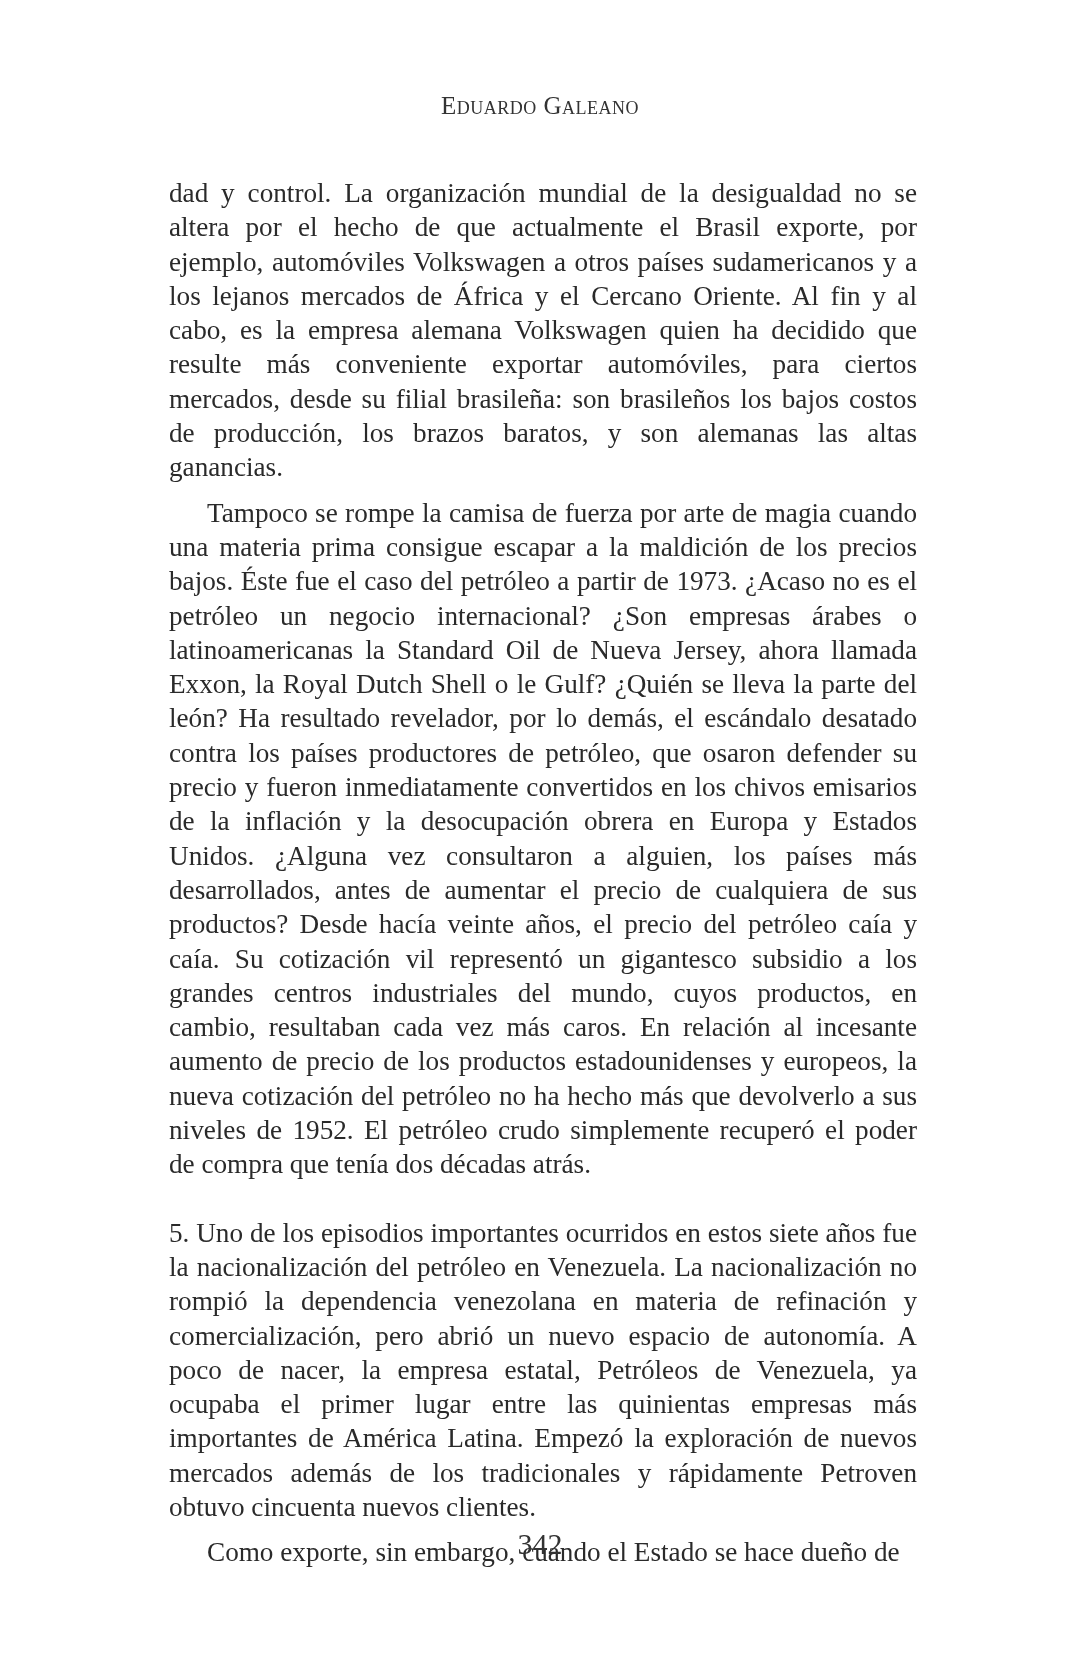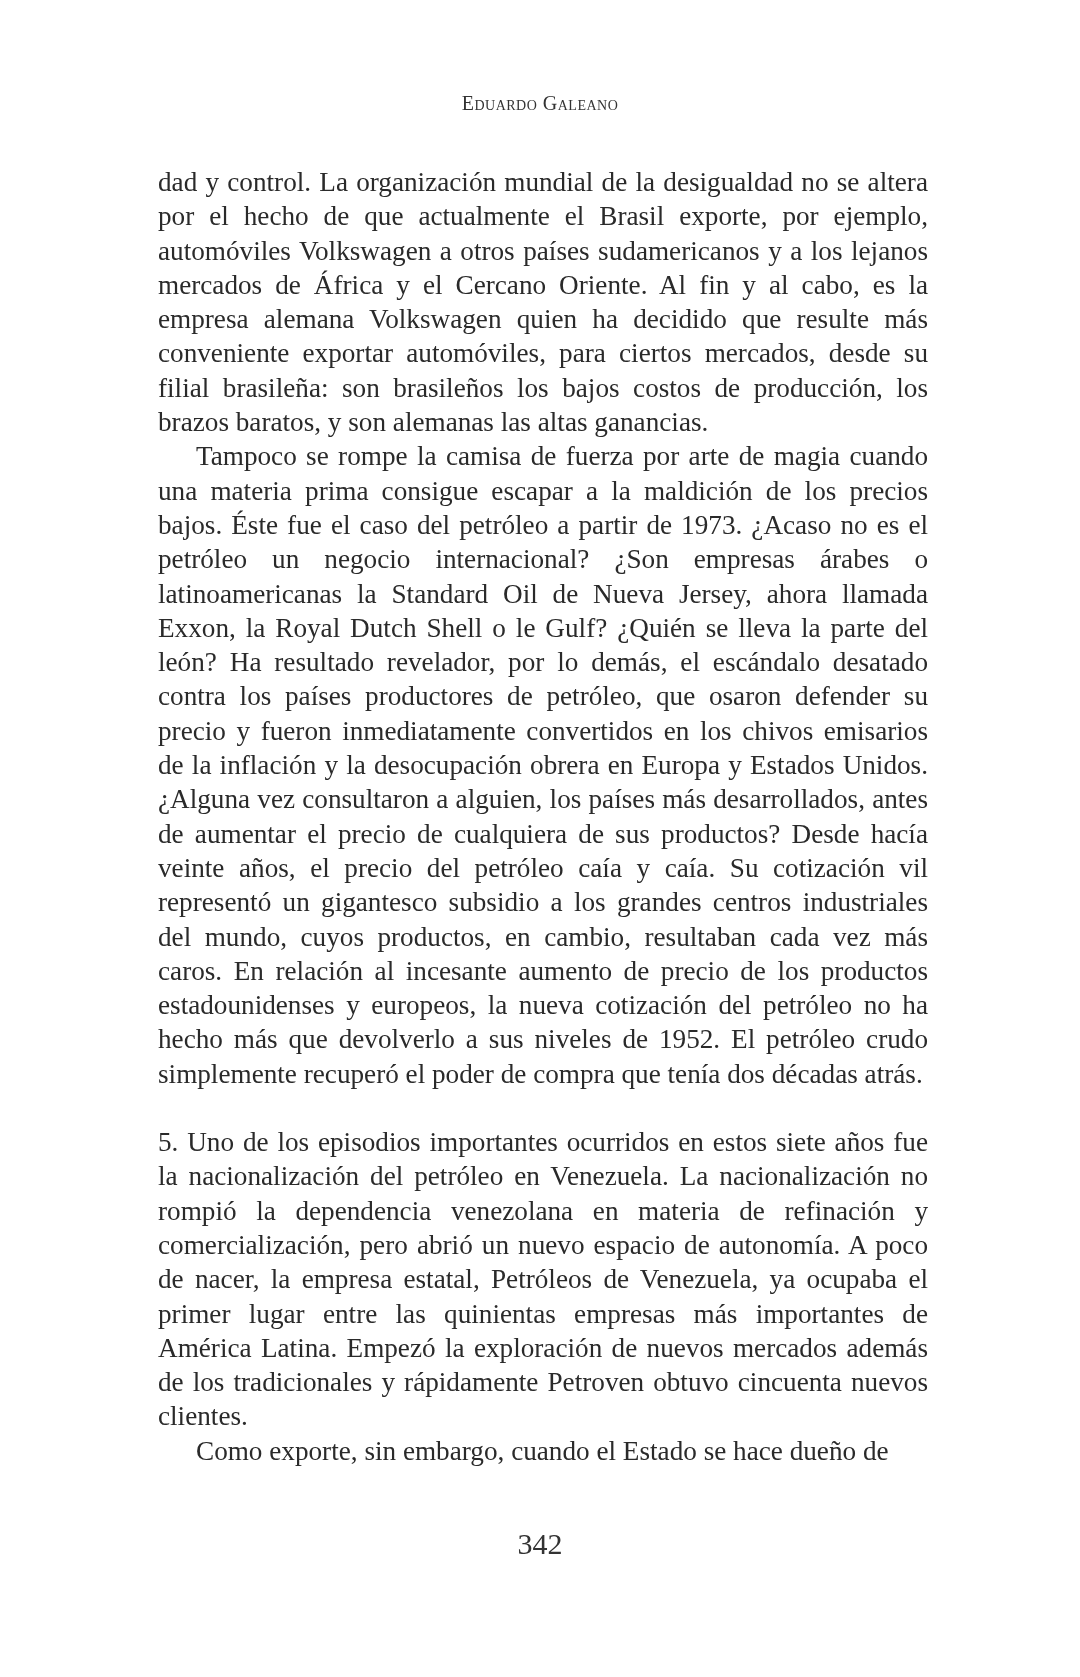--- a/index.html
+++ b/index.html
@@ -1,22 +1,22 @@
 <!DOCTYPE html>
 <html><head>
 <meta charset="utf-8">
 <style>
   html, body { margin: 0; padding: 0; background: #ffffff; }
   body { width: 1080px; height: 1677px; position: relative; overflow: hidden;
          font-family: "Liberation Serif", "DejaVu Serif", serif; color: #2a2a2a; }
   .running-head { position: absolute; top: 92px; left: 0; width: 1080px; text-align: center;
-                  font-size: 20px; font-variant: small-caps; letter-spacing: 0.5px; color: #333; }
+                  font-size: 25px; font-variant: small-caps; letter-spacing: 0.5px; color: #333; }
   .body { position: absolute; top: 165px; left: 158px; width: 770px;
           font-size: 27.2px; line-height: 34.3px; text-align: justify; hyphens: manual; }
-  .body p { margin: 0; }
+  .body p { margin: 11px; }
   .body p.indent { text-indent: 38px; }
   .body p.section { margin-top: 34px; }
   .folio { position: absolute; top: 1527px; left: 0; width: 1080px; text-align: center;
            font-size: 30px; color: #333; }
 </style>
 </head>
 <body>
 
 <div class="running-head">Eduardo Galeano</div>
 

